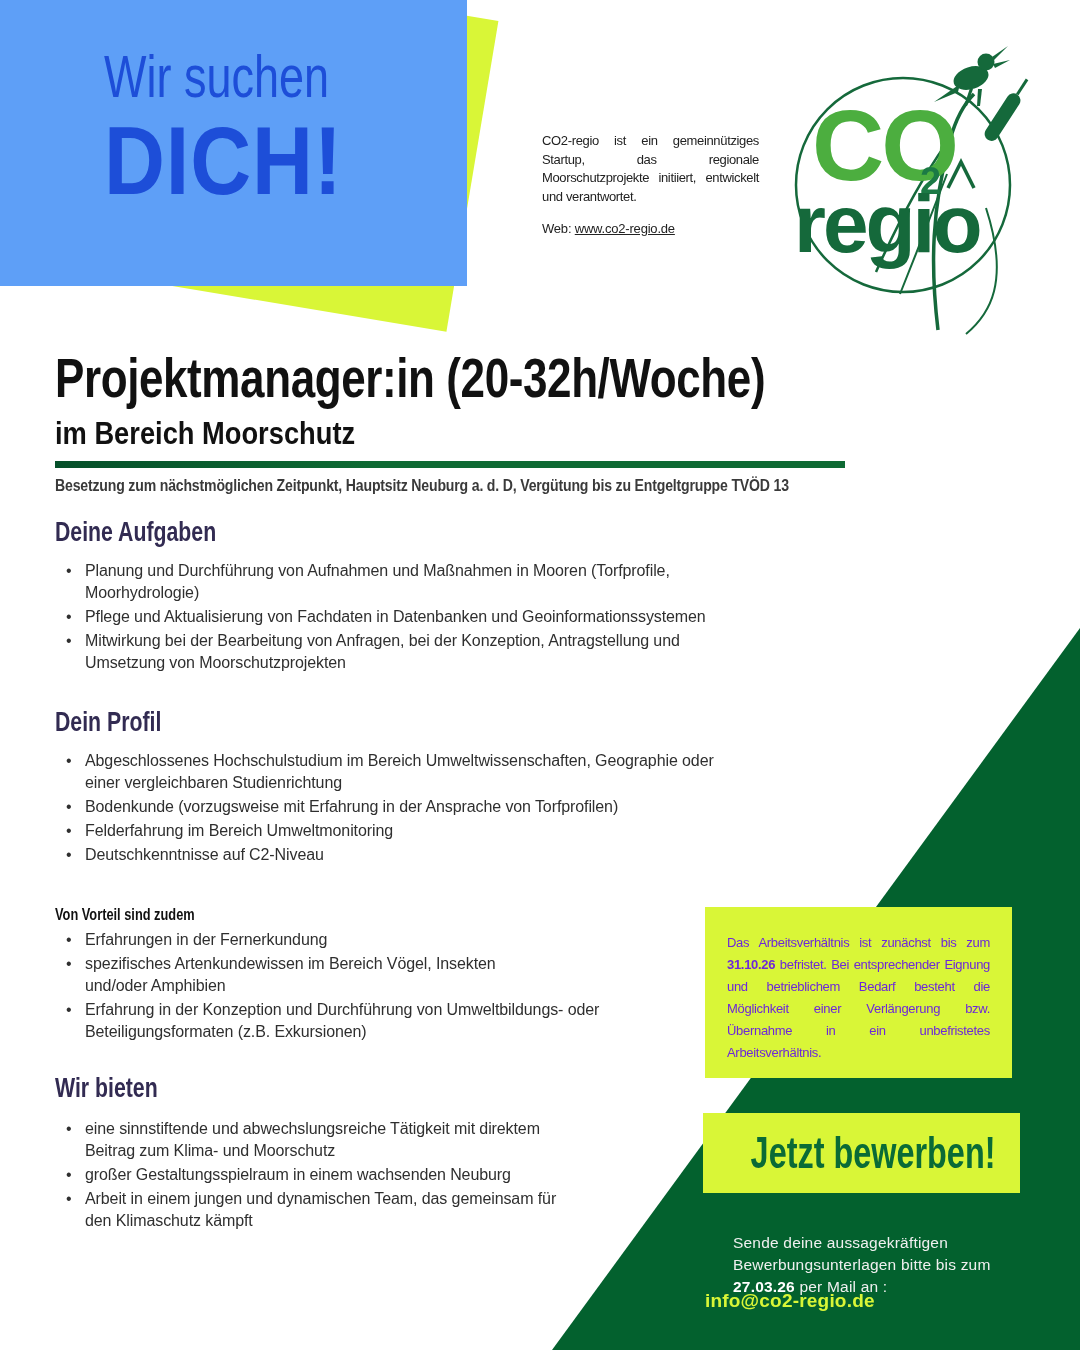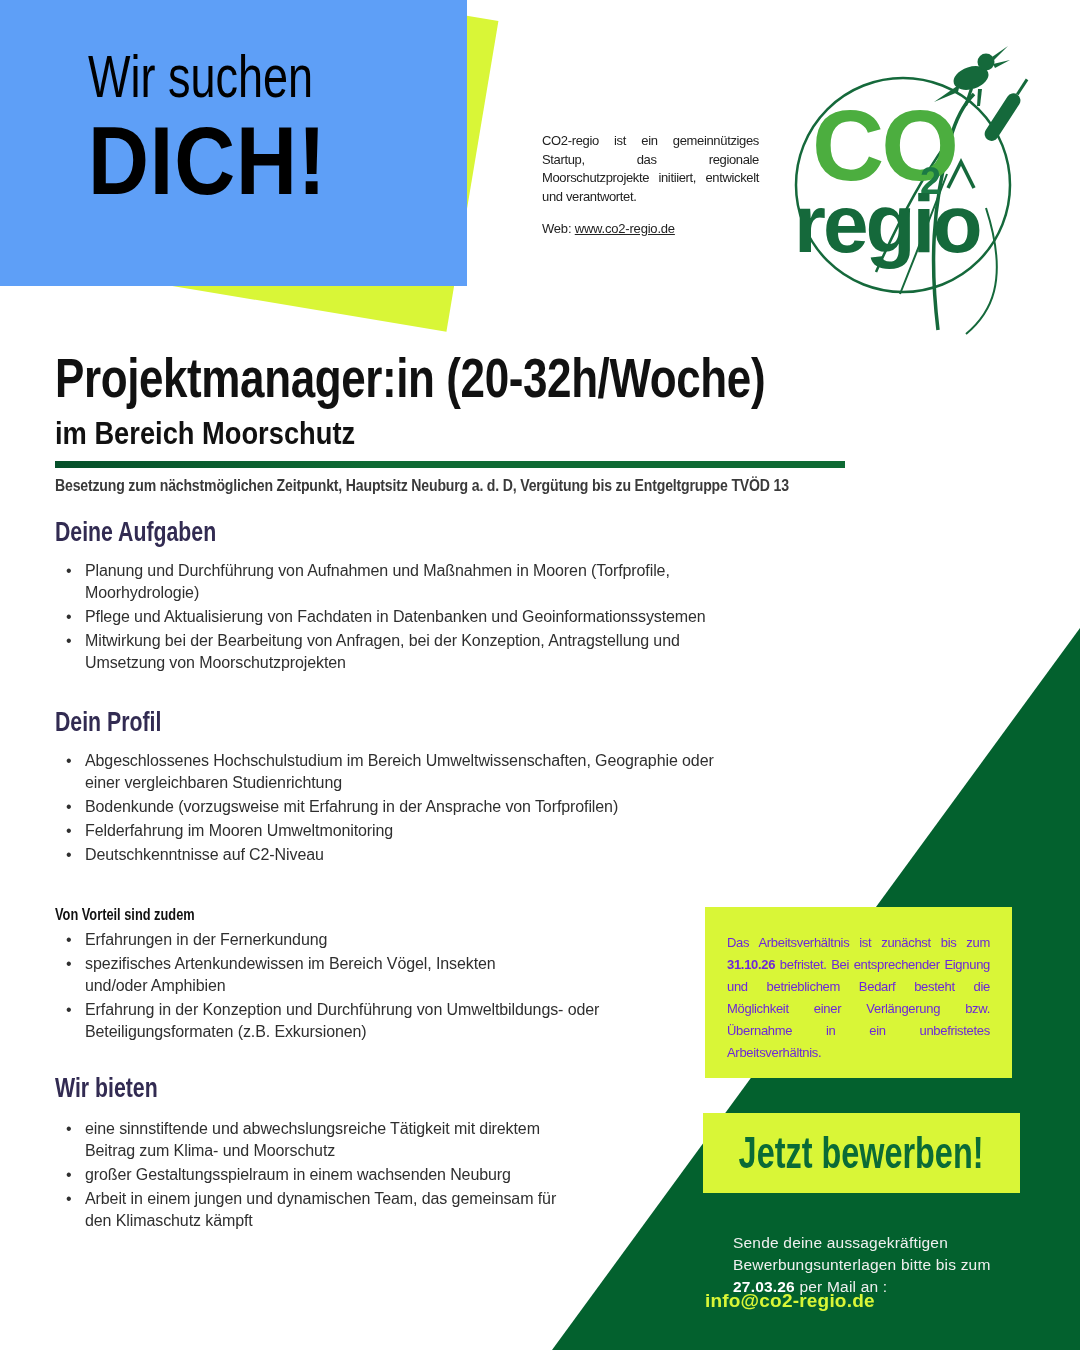--- a/index.html
+++ b/index.html
@@ -10,21 +10,21 @@
     -webkit-font-smoothing:antialiased;
   }
   .abs { position:absolute; }
 
   
   .hero-yellow {
     left:100px; top:-12px; width:375px; height:315px;
     background:#D9F637; transform:rotate(9.5deg); z-index:1;
   }
   .hero-blue { left:0; top:0; width:467px; height:286px; background:#5E9FF7; z-index:2; }
-  .hero-text { left:88px; top:44px; z-index:3; color:#000000; }
+  .hero-text { left:104px; top:44px; z-index:3; color:#1d4ed8; }
   .hero-line1 { display:inline-block; font-size:60px; font-weight:400;
     transform:scaleX(0.75); transform-origin:0 50%; white-space:nowrap; line-height:1.1; }
   .hero-line2 { display:block; margin-top:2px; }
   .hero-line2 span { display:inline-block; font-size:97px; font-weight:700; letter-spacing:1px;
     transform:scaleX(0.87); transform-origin:0 50%; white-space:nowrap; line-height:1.0; }
 
   
   .about { left:542px; top:132px; width:217px; z-index:3; color:#222; }
   .about p { margin:0; font-size:13px; letter-spacing:-0.35px; line-height:18.5px;
     text-align:justify; }
@@ -75,21 +75,21 @@
 
   
   .notice { left:705px; top:907px; width:307px; height:171px; background:#D9F637; z-index:4;
     box-sizing:border-box; padding:25px 22px 0 22px; }
   .notice p { margin:0; font-size:13px; line-height:22px; letter-spacing:-0.3px;
     color:#6d28d9; text-align:justify; }
   .notice b { font-weight:700; }
 
   
   .apply-btn { left:703px; top:1113px; width:317px; height:80px; background:#D9F637; z-index:4;
-    display:flex; align-items:center; justify-content:center; cursor:pointer; }
+    display:flex; align-items:center; justify-content:flex-start; cursor:pointer; }
   .apply-btn span { display:inline-block; font-size:45px; font-weight:700; color:#0A6B36;
     transform:scaleX(0.72); transform-origin:50% 50%; white-space:nowrap; }
 
   
   .contact { left:705px; top:1210px; width:330px; z-index:4; color:#F0F0F0;
     font-size:15.5px; line-height:22px; letter-spacing:0.2px; white-space:pre-line;margin-left:28px; }
   .contact b { color:#ffffff; font-weight:700; }
   .email { left:705px; top:1290px; z-index:4; font-size:19px; font-weight:700;
     color:#D9F637; letter-spacing:0.2px; cursor:pointer; }
 </style>
@@ -156,21 +156,21 @@
     <li>Pflege und Aktualisierung von Fachdaten in Datenbanken und Geoinformationssystemen</li>
     <li>Mitwirkung bei der Bearbeitung von Anfragen, bei der Konzeption, Antragstellung und
 Umsetzung von Moorschutzprojekten</li>
   </ul>
 
   <div class="abs sec-h" id="profil-h"><span>Dein Profil</span></div>
   <ul class="abs blist" id="profil-list">
     <li>Abgeschlossenes Hochschulstudium im Bereich Umweltwissenschaften, Geographie oder
 einer vergleichbaren Studienrichtung</li>
     <li>Bodenkunde (vorzugsweise mit Erfahrung in der Ansprache von Torfprofilen)</li>
-    <li>Felderfahrung im Mooren Umweltmonitoring</li>
+    <li>Felderfahrung im Bereich Umweltmonitoring</li>
     <li>Deutschkenntnisse auf C2-Niveau</li>
   </ul>
 
   <div class="abs mini-h" id="vorteil-h"><span>Von Vorteil sind zudem</span></div>
   <ul class="abs blist" id="vorteil-list">
     <li>Erfahrungen in der Fernerkundung</li>
     <li>spezifisches Artenkundewissen im Bereich Vögel, Insekten
 und/oder Amphibien</li>
     <li>Erfahrung in der Konzeption und Durchführung von Umweltbildungs- oder
 Beteiligungsformaten (z.B. Exkursionen)</li>

